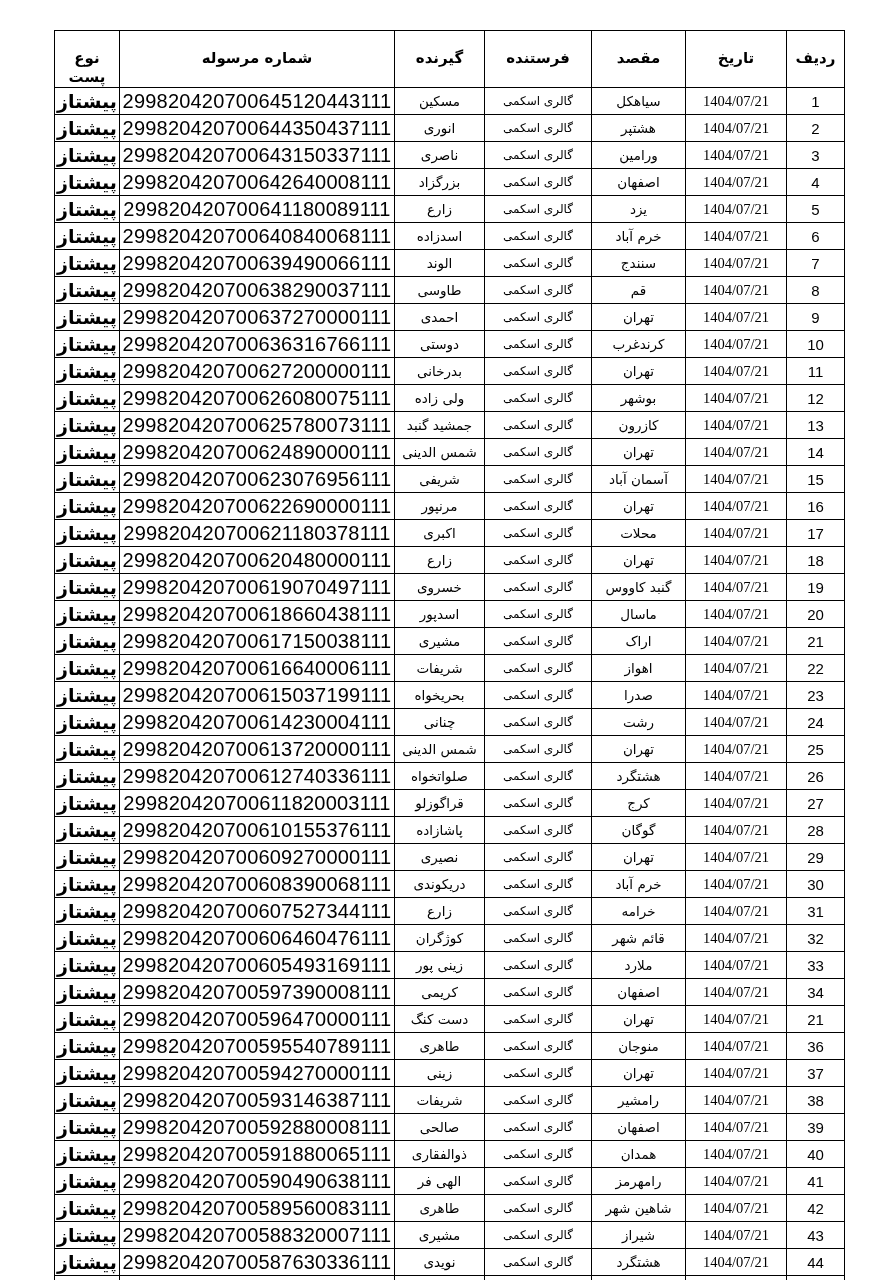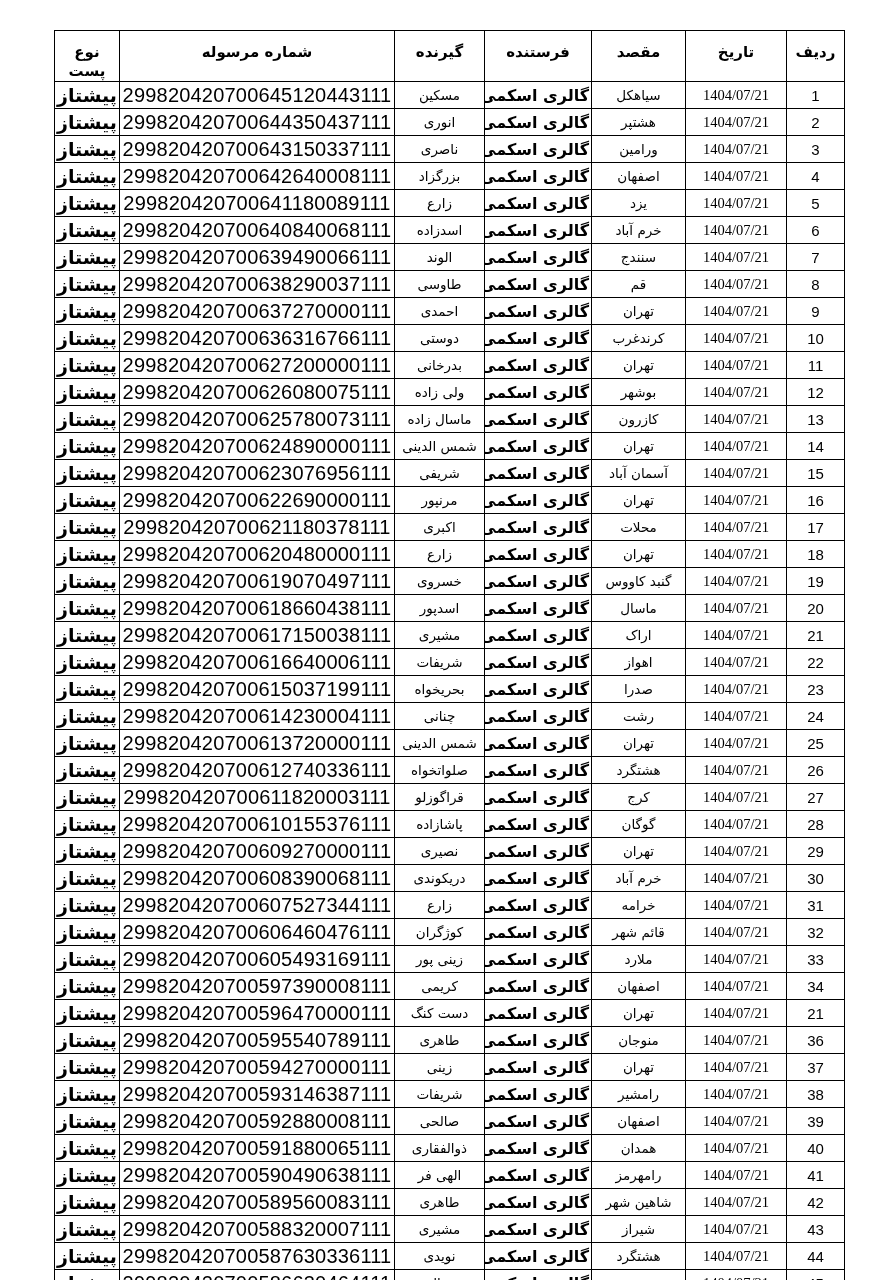--- a/index.html
+++ b/index.html
@@ -22,39 +22,39 @@
     border:1px solid #000;
     text-align:center;
     padding:0 2px;
     overflow:hidden;
     white-space:nowrap;
   }
   table.manifest th{
     font-weight:bold;
     font-size:15px;
     vertical-align:top;
-    padding-top:12px;
+    padding-top:18px;
     height:38px;
     white-space:normal;
     line-height:1.25;
   }
   th.type-header{padding-left:13px;padding-right:13px;}
   table.manifest td{height:26px;vertical-align:middle;}
   td.num{
     font-family:"Liberation Sans","DejaVu Sans",sans-serif;
     font-size:15px;
   }
   td.date{
     font-family:Liberation Serif, serif;
     font-size:14.5px;
     direction:ltr;
     unicode-bidi:embed;
   }
   td.fa{font-size:13.5px;}
-  td.sender{font-weight:bold;font-size:16px;margin-left:28px;}
+  td.sender{font-weight:normal;font-size:12px;margin-left:28px;}
   td.tracking{
     font-family:"Liberation Sans","DejaVu Sans",sans-serif;
     font-size:20px;
     letter-spacing:0.2px;
     margin-top:48px;
   }
   td.type{font-weight:bold;font-size:19px;}
 </style>
 </head>
 <body>
@@ -188,21 +188,21 @@
           <td class="fa sender">گالری اسکمی</td>
           <td class="fa">ولی زاده</td>
           <td class="tracking">299820420700626080075111</td>
           <td class="fa type">پیشتاز</td>
         </tr>
         <tr>
           <td class="num">13</td>
           <td class="date">1404/07/21</td>
           <td class="fa">کازرون</td>
           <td class="fa sender">گالری اسکمی</td>
-          <td class="fa">ماسال زاده</td>
+          <td class="fa">جمشید گنبد</td>
           <td class="tracking">299820420700625780073111</td>
           <td class="fa type">پیشتاز</td>
         </tr>
         <tr>
           <td class="num">14</td>
           <td class="date">1404/07/21</td>
           <td class="fa">تهران</td>
           <td class="fa sender">گالری اسکمی</td>
           <td class="fa">شمس الدینی</td>
           <td class="tracking">299820420700624890000111</td>

